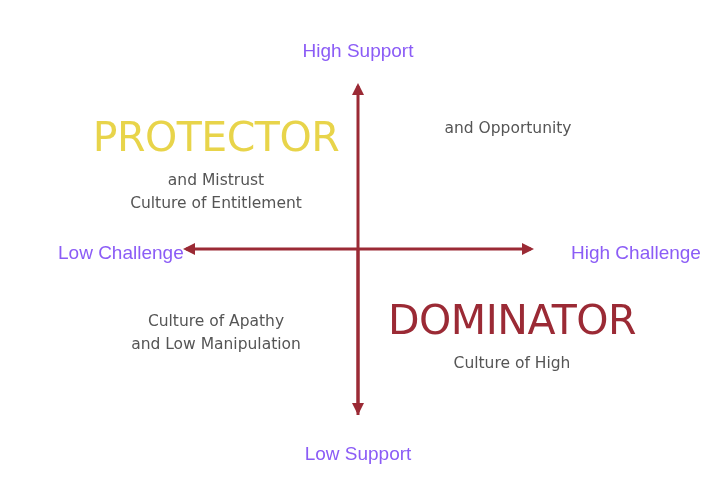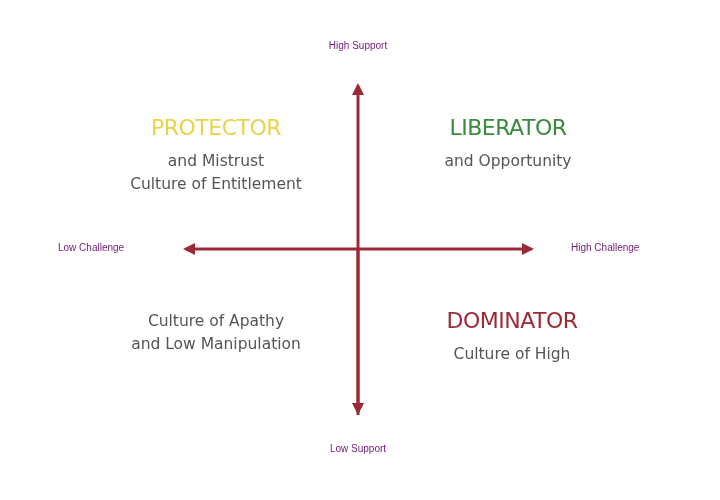--- a/index.html
+++ b/index.html
@@ -17,53 +17,53 @@
     .axis-svg {
       position: absolute;
       left: 0;
       top: 0;
       width: 720px;
       height: 500px;
     }
     .axis-label {
       position: absolute;
       font-family: "Liberation Sans", "DejaVu Sans", sans-serif;
-      font-size: 10px;
-      color: #701a75;
+      font-size: 19px;
+      color: #8b5cf6;
       white-space: nowrap;
       line-height: 1;
     }
     .lbl-top { left: 358px; top: 41px; transform: translateX(-50%); }
     .lbl-bottom { left: 358px; top: 444px; transform: translateX(-50%); }
     .lbl-left { left: 58px; top: 243px; }
     .lbl-right { left: 571px; top: 243px; }
 
     .quadrant {
       position: absolute;
       width: 260px;
       text-align: center;
       transform: translateX(-50%);
     }
     .q-title {
       font-family: "DejaVu Sans", "Liberation Sans", sans-serif;
-      font-size: 22px;
+      font-size: 41px;
       line-height: 1;
       letter-spacing: -0.5px;
       margin: 0 0 11px 0;
     }
     .q-sub {
       font-family: "DejaVu Sans", "Liberation Sans", sans-serif;
       font-size: 15.5px;
       color: #555555;
       line-height: 23px;
     }
     .q-tl { left: 216px; top: 117px; }
     .q-tr { left: 508px; top: 117px; }
     .q-bl { left: 216px; top: 310px; }
-    .q-br { left: 512px; top: 310px; text-align: center; }
+    .q-br { left: 512px; top: 300px; text-align: center; }
   </style>
 </head>
 <body>
 
 <svg class="axis-svg" viewBox="0 0 720 500" xmlns="http://www.w3.org/2000/svg">
   <defs>
     <marker id="arrowhead" markerWidth="4" markerHeight="4" refX="3" refY="2" orient="auto" markerUnits="strokeWidth">
       <path d="M0,0 L4,2 L0,4 Z" fill="#9b2a35"></path>
     </marker>
   </defs>
@@ -78,21 +78,20 @@
 <div class="axis-label lbl-left">Low Challenge</div>
 <div class="axis-label lbl-right">High Challenge</div>
 
 <div class="quadrant q-tl">
   <div class="q-title" style="color:#e8d44a">PROTECTOR</div>
   <div class="q-sub">and Mistrust</div>
   <div class="q-sub">Culture of Entitlement</div>
 </div>
 
 <div class="quadrant q-tr">
-  <div class="q-title" style="color:#3a8a3c">LIBERATOR</div>
   <div class="q-sub">and Opportunity</div>
 </div>
 
 <div class="quadrant q-bl">
   <div class="q-sub">Culture of Apathy</div>
   <div class="q-sub">and Low Manipulation</div>
 </div>
 
 <div class="quadrant q-br">
   <div class="q-title" style="color:#9b2a35">DOMINATOR</div>

